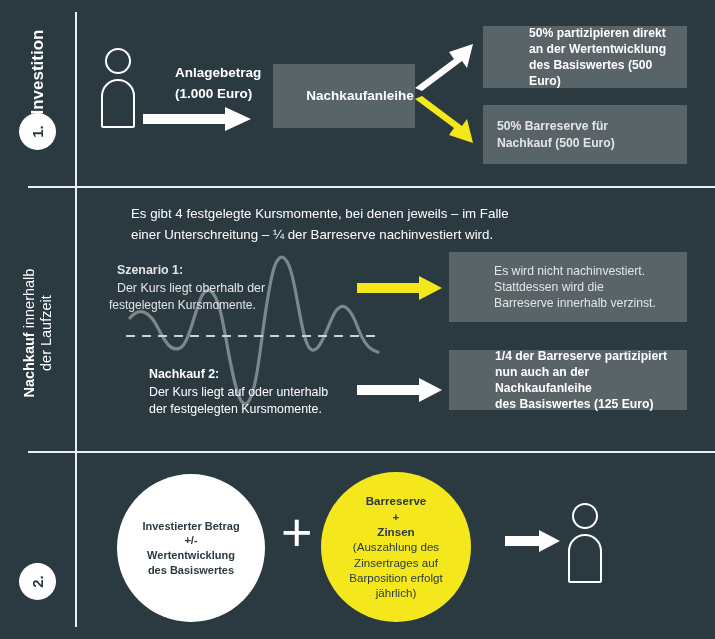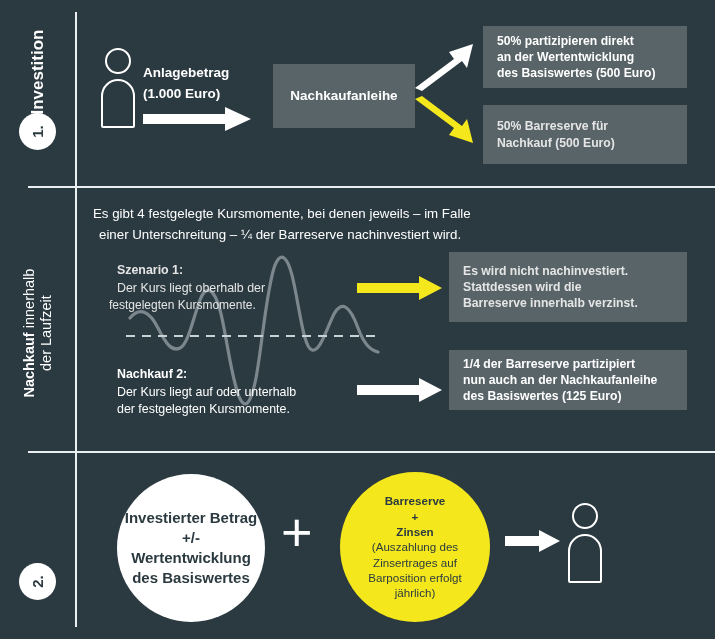--- a/index.html
+++ b/index.html
@@ -76,21 +76,21 @@
     position: absolute;
     background: #596468;
     box-sizing: border-box;
     display: flex;
     align-items: center;
   }
   .gbox .txt {
     padding: 0 14px;
     line-height: 1.33;
   }
-  .white-txt { color: #ffffff; }
+  .white-txt { color: #ffffff; margin-left: 32px; }
   .yellow-txt { color: #e5e5e5; }
 
   
   .person { position: absolute; }
   .person .head {
     position: absolute;
     left: 50%;
     transform: translateX(-50%);
     top: 0;
     width: 26px;
@@ -201,41 +201,41 @@
   <div class="side" style="top:186px; height:265px;">
     <div class="side-label" style="top:130px; transform: translateX(-50%) rotate(-90deg); font-size:14.5px;">
       <span class="l1"><span class="bold">Nachkauf</span><span class="reg"> innerhalb</span></span>
       <span class="l2 reg">der Laufzeit</span>
     </div>
     <div class="num-circle" style="top:377px;">
       <span>2.</span>
     </div>
   </div>
 
-  <div class="ftext white-txt" style="left:93px; top:205px; font-size:13.3px;">Es gibt 4 festgelegte Kursmomente, bei denen jeweils – im Falle</div>
+  <div class="ftext white-txt" style="left:99px; top:205px; font-size:13.3px;">Es gibt 4 festgelegte Kursmomente, bei denen jeweils – im Falle</div>
   <div class="ftext white-txt" style="left:99px; top:226px; font-size:13.3px;">einer Unterschreitung – ¼ der Barreserve nachinvestiert wird.</div>
 
   <svg class="abs-svg" style="left:126px; top:252px;" width="260" height="160" viewBox="0 0 260 160">
     <path d="M4,66 C14,54 24,60 32,76 C40,92 46,100 54,96 C62,92 66,70 74,48
              C80,32 88,36 94,58 C100,80 104,118 112,142 C118,158 124,156 130,126
              C136,94 140,42 148,16 C154,-2 162,2 168,32 C174,60 178,96 186,98
              C194,100 200,78 208,62 C216,48 224,54 232,76 C238,92 244,98 252,100" fill="none" stroke="#7b878c" stroke-width="3.2" stroke-linecap="round"></path>
     <line x1="0" y1="84" x2="254" y2="84" stroke="#c9d2d5" stroke-width="2.2" stroke-dasharray="9 7"></line>
   </svg>
 
   <div class="ftext yellow-txt" style="left:117px; top:262px; font-size:12.4px; font-weight:bold;">Szenario 1:</div>
   <div class="ftext yellow-txt" style="left:117px; top:280px; font-size:12.4px;">Der Kurs liegt oberhalb der</div>
   <div class="ftext yellow-txt" style="left:109px; top:297px; font-size:12px;">festgelegten Kursmomente.</div>
 
   <svg class="abs-svg" style="left:357px; top:276px;" width="86" height="24" viewBox="0 0 86 24">
     <path d="M0,7 L62,7 L62,0 L85,12 L62,24 L62,17 L0,17 Z" fill="#f4e81c"></path>
   </svg>
 
   <div class="gbox" style="left:449px; top:252px; width:238px; height:70px;">
-    <div class="txt yellow-txt" style="font-size:12.2px; font-weight:bold;">
+    <div class="txt yellow-txt" style="font-size:12.2px; font-weight:normal;margin-left:31px;">
       <div>Es wird nicht nachinvestiert.</div>
       <div>Stattdessen wird die</div>
       <div>Barreserve innerhalb verzinst.</div>
     </div>
   </div>
 
   <div class="ftext white-txt" style="left:117px; top:366px; font-size:12.4px; font-weight:bold;">Nachkauf 2:</div>
   <div class="ftext white-txt" style="left:117px; top:384px; font-size:12.4px;">Der Kurs liegt auf oder unterhalb</div>
   <div class="ftext white-txt" style="left:117px; top:401px; font-size:12.4px;">der festgelegten Kursmomente.</div>
 
@@ -250,31 +250,31 @@
       <div>des Basiswertes (125 Euro)</div>
     </div>
   </div>
 
   <div class="side" style="top:451px; height:188px;">
     
     
   </div>
 
   <div class="big-circle" style="left:117px; top:474px; width:148px; height:148px; background:#ffffff; color:#2b3a40;">
-    <div class="inner" style="font-size:15px; font-weight:bold;">
+    <div class="inner" style="font-size:11px; font-weight:bold;">
       <div>Investierter Betrag</div>
       <div>+/-</div>
       <div>Wertentwicklung</div>
       <div>des Basiswertes</div>
     </div>
   </div>
 
   <div class="plus-sign" style="left:281px; top:505px; font-size:54px;">+</div>
 
-  <div class="big-circle" style="left:340px; top:472px; width:150px; height:150px; background:#f4e81c; color:#2b3a40;">
+  <div class="big-circle" style="left:321px; top:472px; width:150px; height:150px; background:#f4e81c; color:#2b3a40;">
     <div class="inner" style="font-size:11.6px;">
       <div class="bold">Barreserve</div>
       <div class="bold">+</div>
       <div class="bold">Zinsen</div>
       <div>(Auszahlung des</div>
       <div>Zinsertrages auf</div>
       <div>Barposition erfolgt</div>
       <div>jährlich)</div>
     </div>
   </div>

